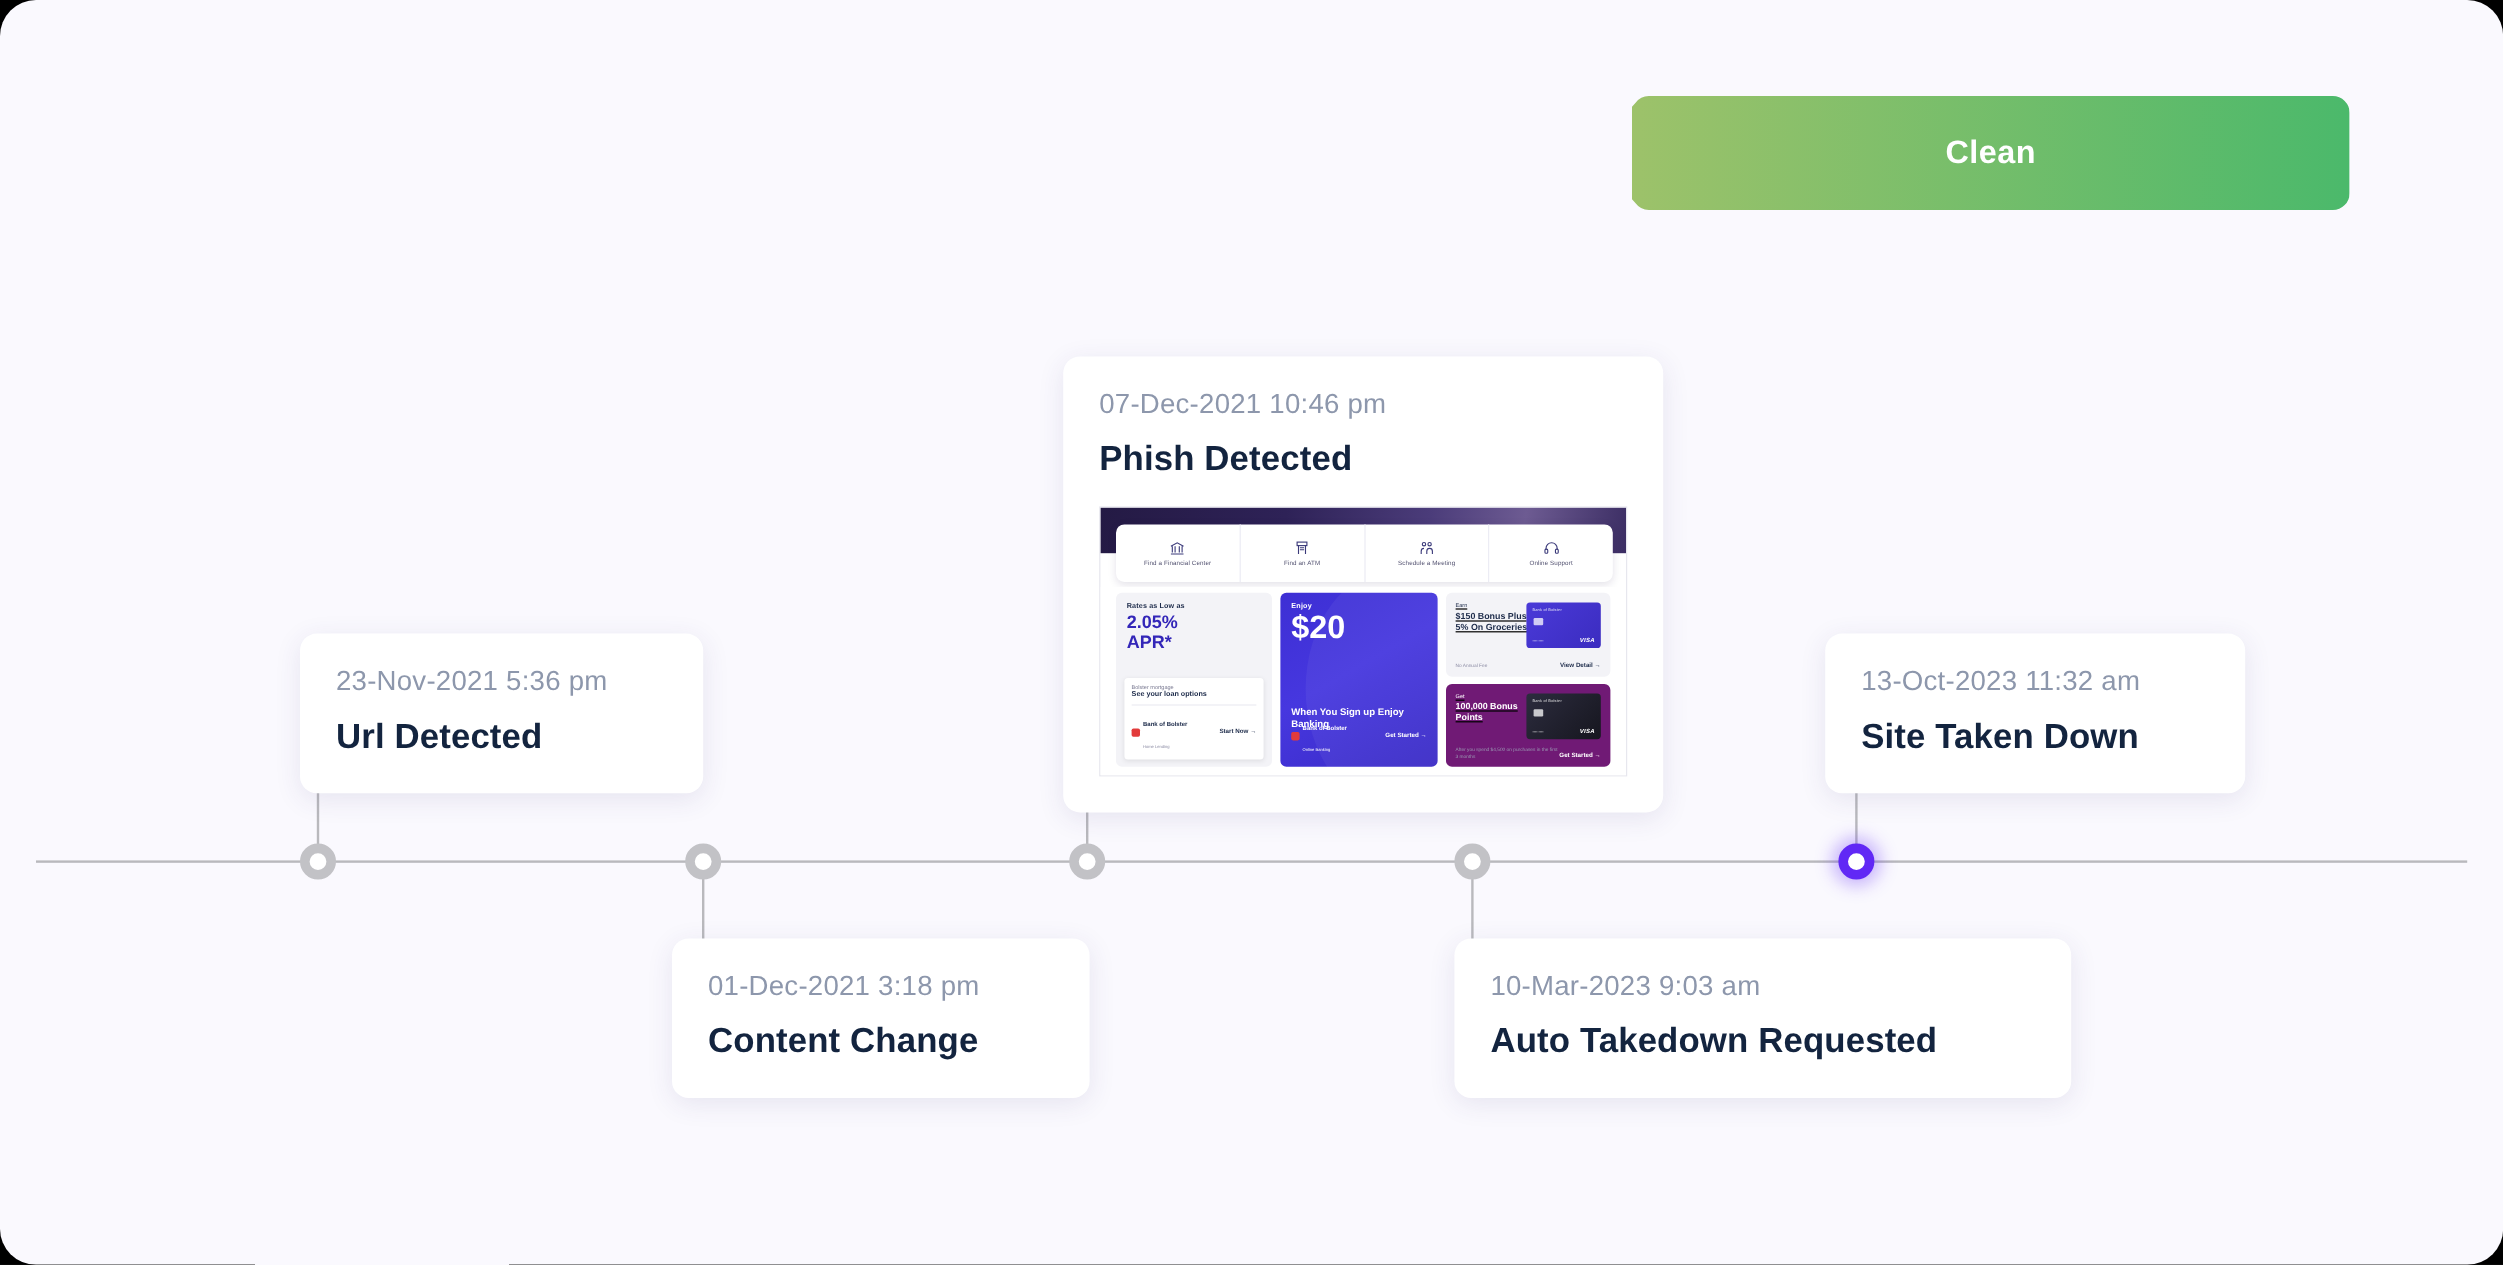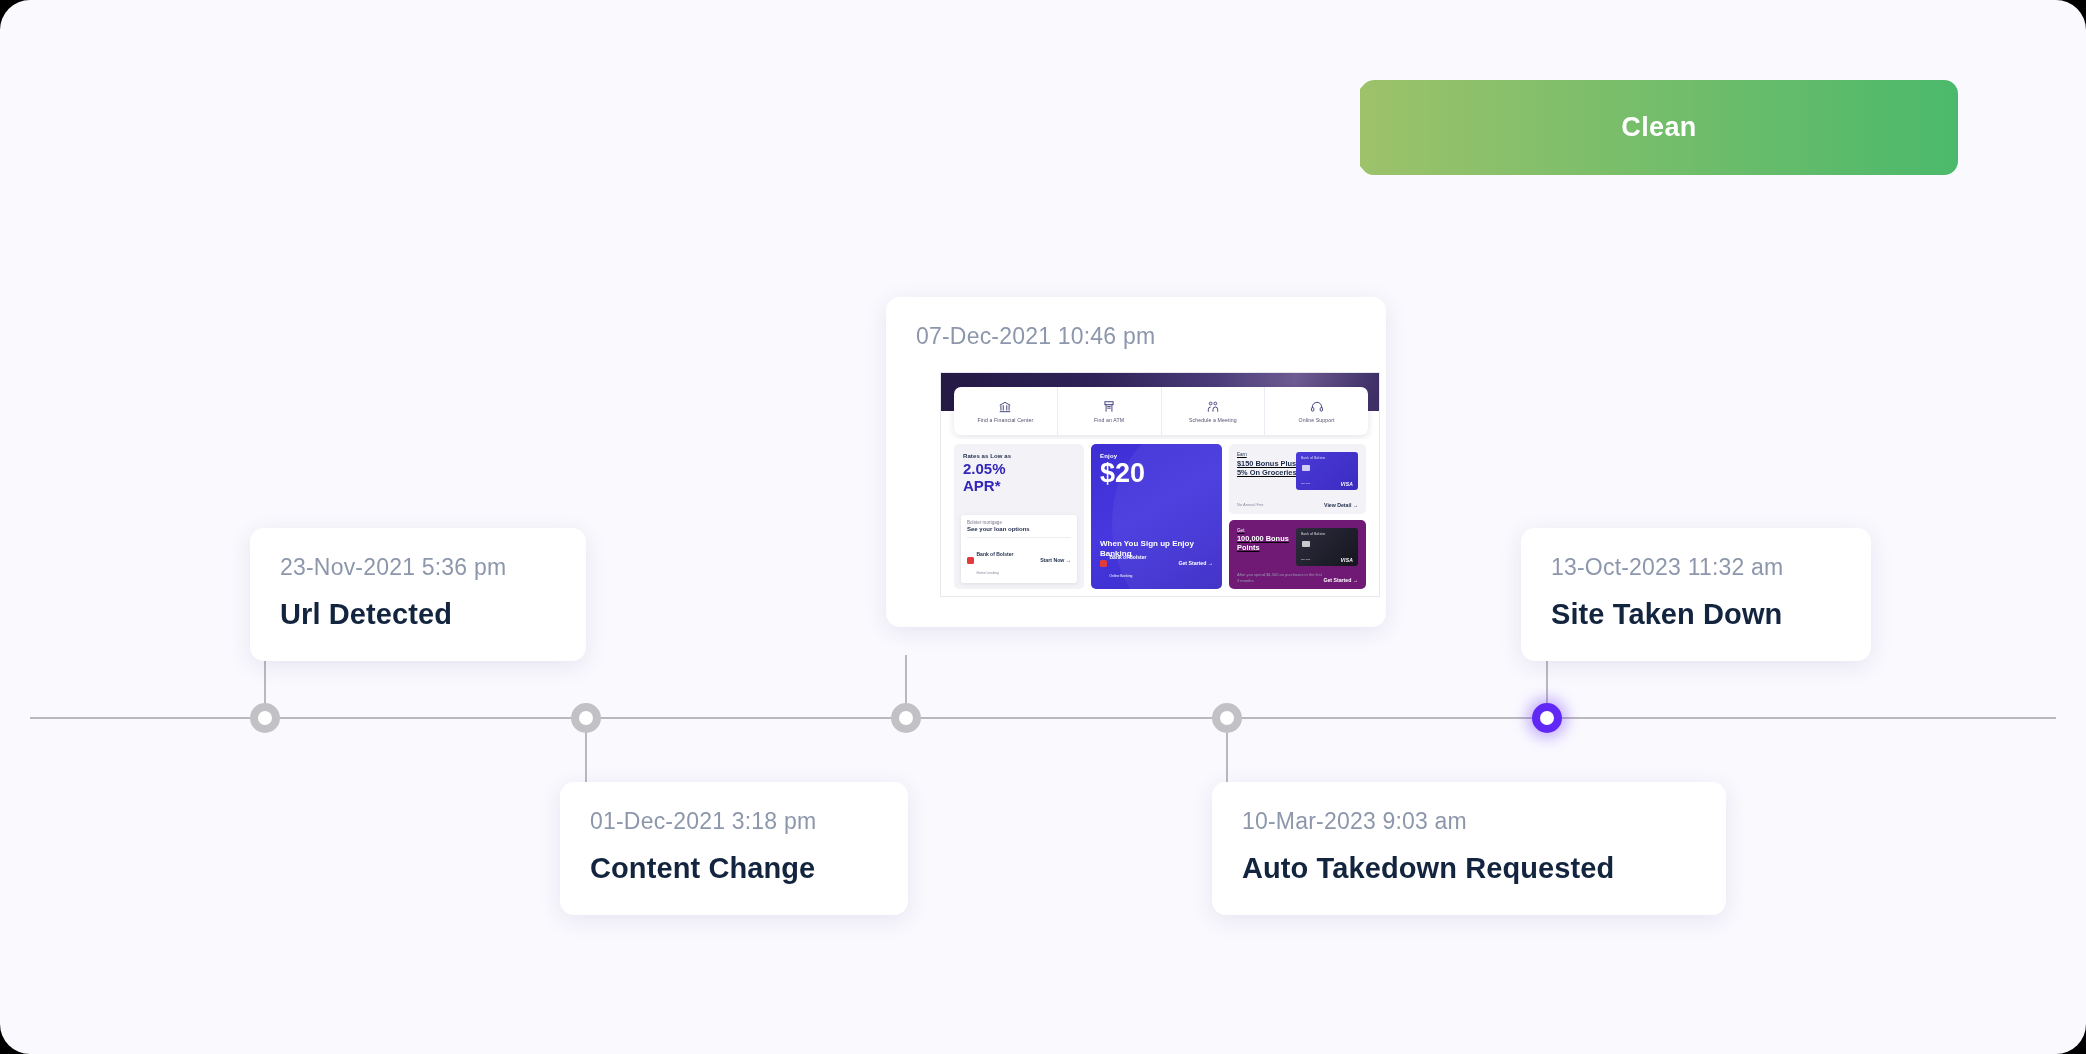--- a/index.html
+++ b/index.html
@@ -128,21 +128,20 @@
   
   #thumb {
     position: relative;
     margin-top: 22px;
     width: 440px;
     height: 225px;
     background: #ffffff;
     border: 1px solid #e7e7ee;
     box-sizing: border-box;
     overflow: hidden;
-    margin-left: 24px;
   }
   #thumb-hero {
     position: absolute;
     left: 0; top: 0;
     width: 100%;
     height: 38px;
     background: linear-gradient(100deg, #241a44 0%, #2e2257 35%, #4b3c7a 62%, #6d5b92 80%, #3b2d63 100%);
   }
   #thumb-nav {
     position: absolute;
@@ -355,20 +354,21 @@
     <div class="event-title">Auto Takedown Requested</div>
   </div>
 
   <div class="event-card" id="card-site">
     <div class="event-date">13-Oct-2023 11:32 am</div>
     <div class="event-title">Site Taken Down</div>
   </div>
 
   <div class="event-card" id="card-phish">
     <div class="event-date">07-Dec-2021 10:46 pm</div>
+    <div class="event-title">Phish Detected</div>
 
     <div id="thumb">
       <div id="thumb-hero"></div>
 
       <div id="thumb-nav">
         <div class="nav-cell">
           <span class="nav-ico">
             <svg viewBox="0 0 24 24" width="14" height="14" fill="none" stroke="currentColor" stroke-width="1.6">
                 <path d="M3 9l9-5 9 5M5 9v9M9 9v9M15 9v9M19 9v9M3 20h18"></path>
               </svg>

